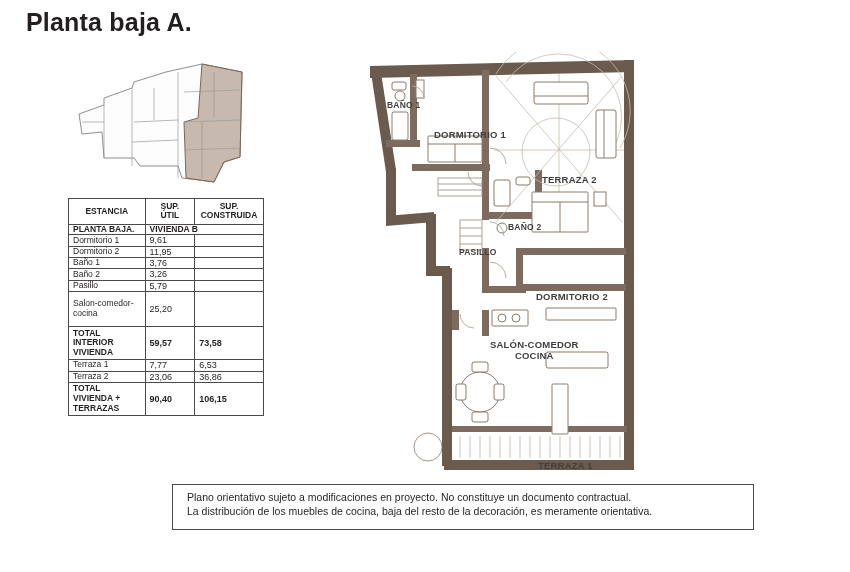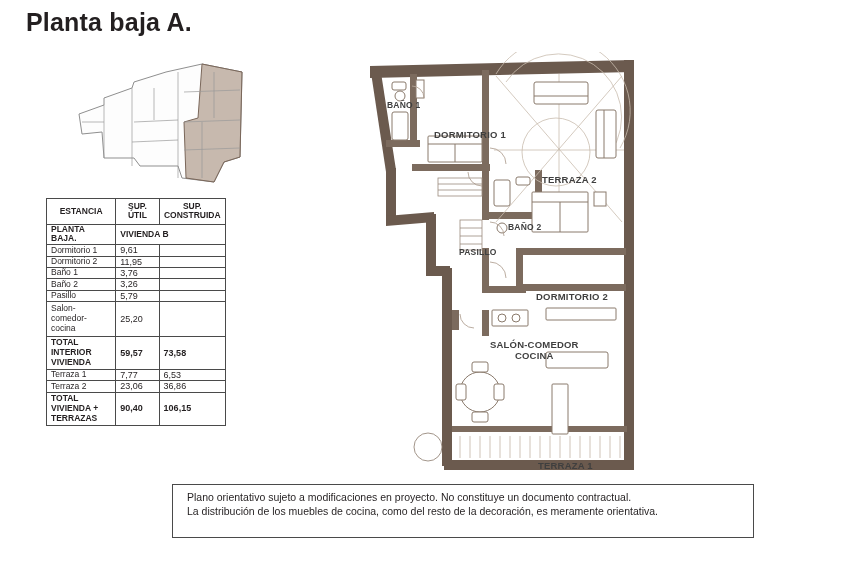--- a/index.html
+++ b/index.html
@@ -32,23 +32,23 @@
     position: absolute;
     left: 74px;
     top: 62px;
     width: 180px;
     height: 130px;
   }
 
   
   #areas-table {
     position: absolute;
-    left: 46px;
+    left: 68px;
     top: 198px;
-    width: 180px;
+    width: 196px;
     border-collapse: collapse;
     font-size: 8.5px;
     color: #231f20;
   }
   #areas-table td, #areas-table th {
     border: 1px solid #4a4a4a;
     padding: 0 4px;
     vertical-align: middle;
     font-weight: normal;
     text-align: left;
@@ -75,21 +75,21 @@
   #areas-table .col-name { width: 78px; }
   #areas-table .col-util { width: 50px; }
   #areas-table .col-constr { width: 66px; }
 
   
   #disclaimer {
     position: absolute;
     left: 172px;
     top: 484px;
     width: 582px;
-    height: 54px;
+    height: 46px;
     border: 1px solid #4a4a4a;
     box-sizing: border-box;
     padding: 5px 14px;
     font-size: 10.5px;
     line-height: 1.38;
     color: #231f20;
   }
 
   
   #floorplan {
@@ -206,21 +206,21 @@
     <tr>
       <td class="bold" style="height:32px">TOTAL VIVIENDA + TERRAZAS</td>
       <td class="num bold">90,40</td>
       <td class="num bold">106,15</td>
     </tr>
   </tbody>
 </table>
 
 <div id="disclaimer">
   <div>Plano orientativo sujeto a modificaciones en proyecto. No constituye un documento contractual.</div>
-  <div>La distribución de los muebles de cocina, como del resto de la decoración, es meramente orientativa.</div>
+  <div>La distribución de los muebles de cocina, baja del resto de la decoración, es meramente orientativa.</div>
 </div>
 
 <div id="floorplan">
   <svg width="292" height="428" viewBox="0 0 292 428">
 
     <g fill="#6b5a4e" stroke="none">
 
       <polygon points="14,14 278,8 278,20 14,26"></polygon>
 
       <rect x="268" y="8" width="10" height="410"></rect>

